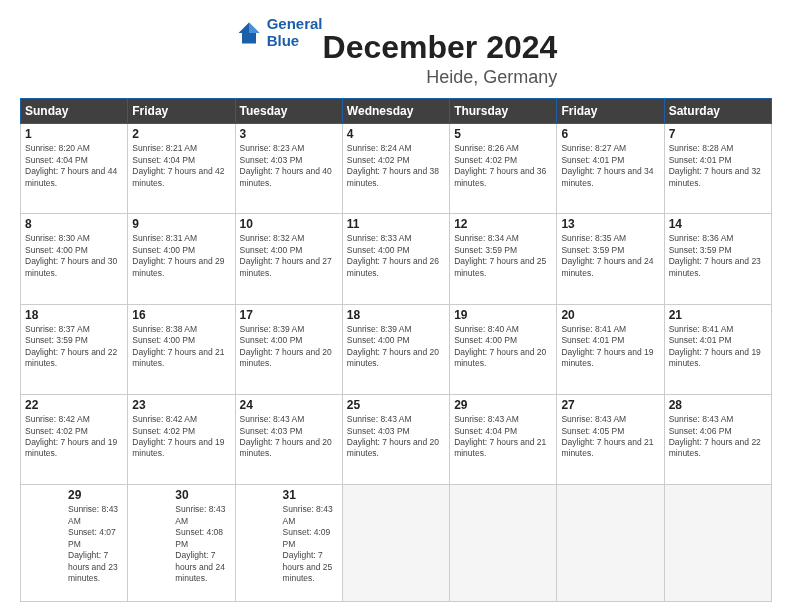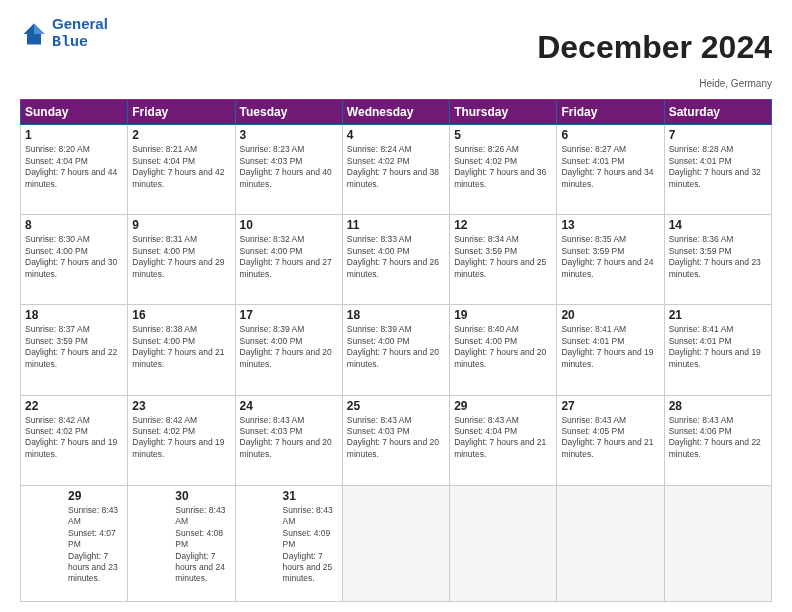--- a/index.html
+++ b/index.html
@@ -12,21 +12,21 @@
     }
     .page {
       width: 792px;
       height: 612px;
       padding: 16px 20px 10px 20px;
       display: flex;
       flex-direction: column;
     }
     .header {
       display: flex;
-      justify-content: space-between;
+      justify-content: center;
       align-items: flex-start;
       margin-bottom: 10px;
     }
     .logo {
       display: flex;
       align-items: center;
       gap: 4px;
     }
     .logo-text {
       font-size: 15px;
@@ -45,32 +45,32 @@
       text-align: right;
     }
     .month-title {
       font-size: 32px;
       font-weight: bold;
       color: #222;
       line-height: 1.1;
       margin-top: 14px;
     }
     .location {
-      font-size: 10px;
+      font-size: 18px;
       color: #555;
-      margin-top: 13px;
+      margin-top: 2px;
     }
     .calendar {
       flex: 1;
       border-collapse: collapse;
       width: 100%;
       table-layout: fixed;
     }
     .calendar thead tr th {
-      background-color: #701a75;
+      background-color: #404040;
       color: #fff;
       font-size: 12px;
       font-weight: bold;
       padding: 5px 4px;
       text-align: left;
       border: 1px solid #1a5fa8;
     }
     .calendar tbody tr td {
       border: 1px solid #ccc;
       vertical-align: top;
@@ -106,21 +106,21 @@
 
 <div class="page">
   <div class="header">
     <div class="logo">
       <svg class="logo-icon" viewBox="0 0 40 40">
         <polygon points="20,5 35,20 30,20 30,35 10,35 10,20 5,20" fill="#1a5fa8"></polygon>
         <polygon points="20,5 35,20 20,20" fill="#4a90d9"></polygon>
       </svg>
       <div class="logo-text">
         <span>General</span><br>
-        <span style="color:#1a5fa8;font-family:Liberation Mono, monospace;">Blue</span>
+        <span style="color:#1a5fa8;">Blue</span>
       </div>
     </div>
     <div class="title-block">
       <div class="month-title">December 2024</div>
       <div class="location">Heide, Germany</div>
     </div>
   </div>
 
   <table class="calendar">
     <thead>

